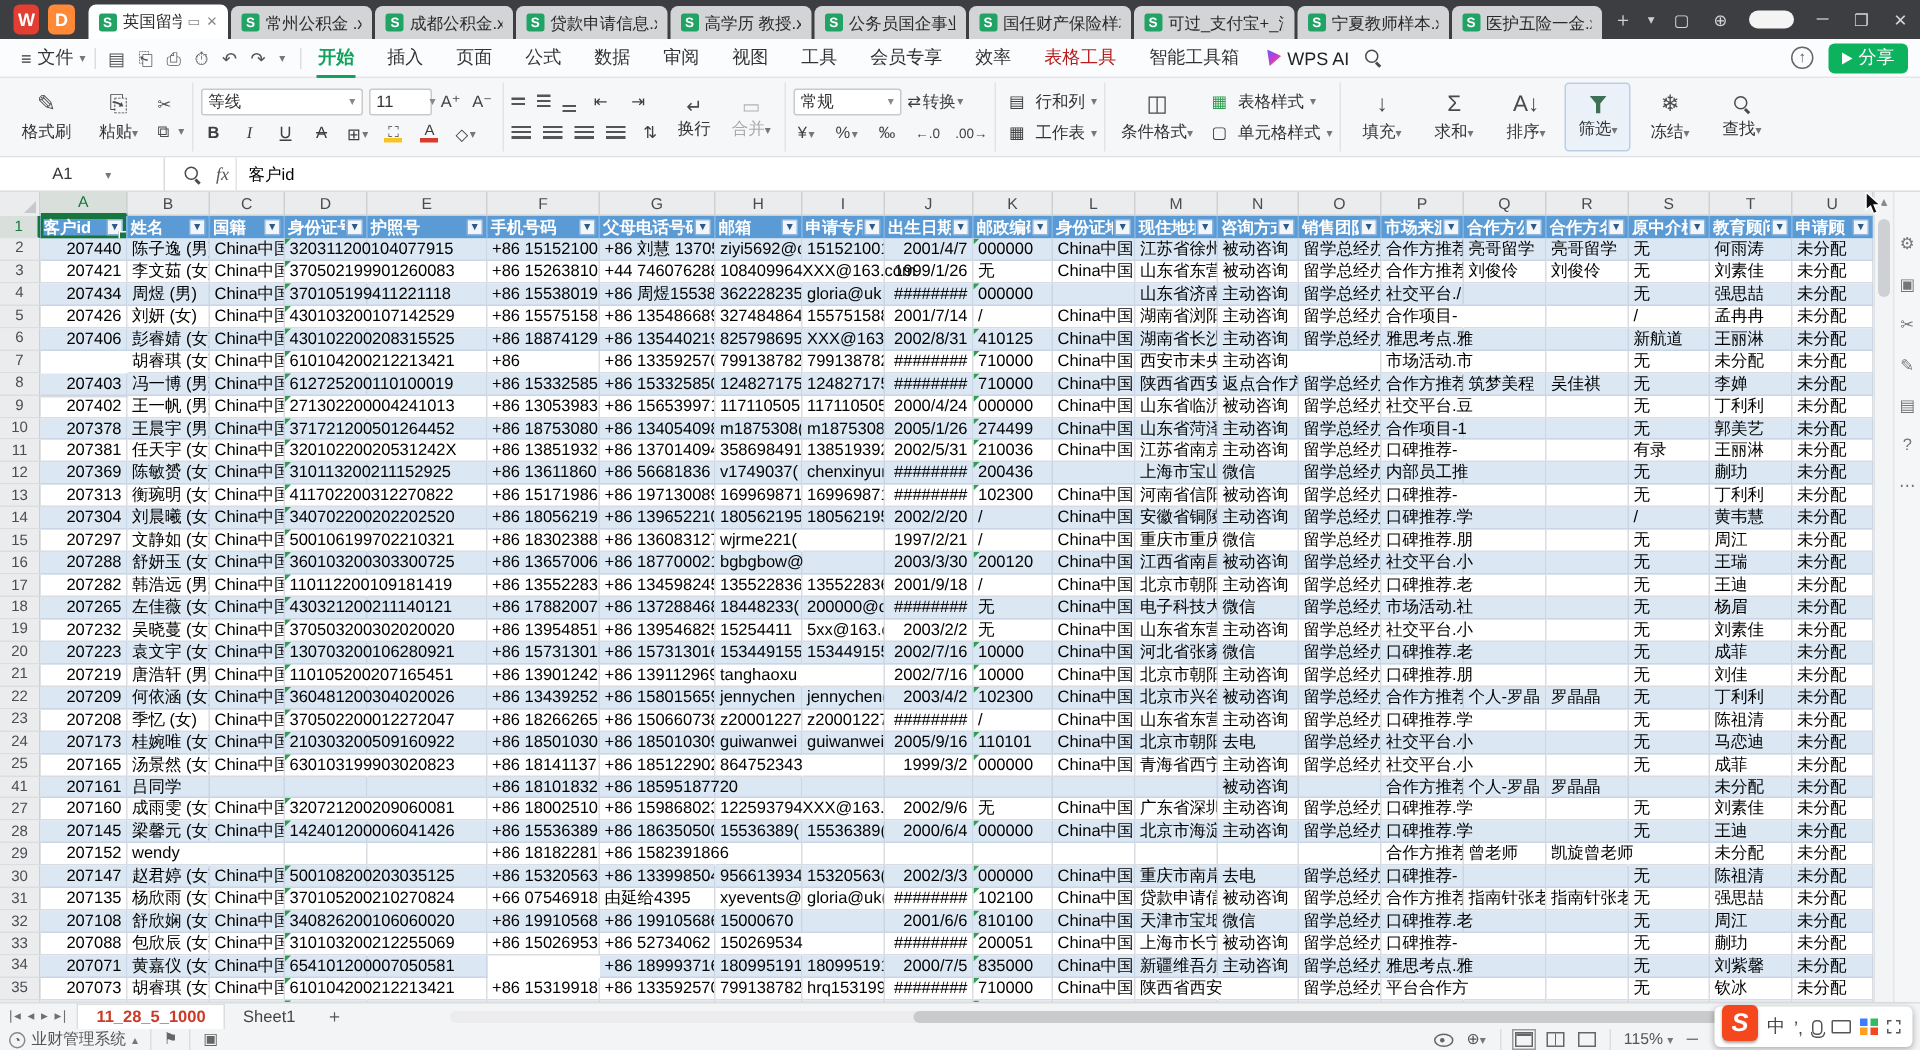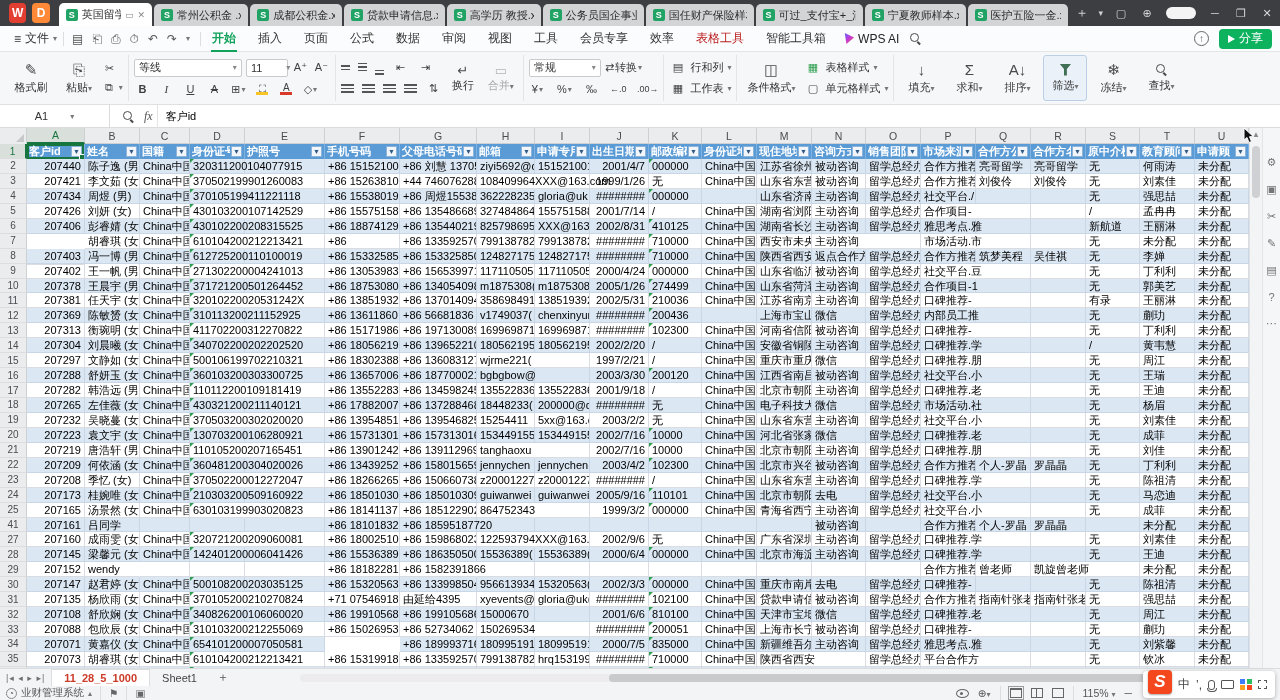--- a/index.html
+++ b/index.html
@@ -1262,21 +1262,21 @@
           <div class="cell" style="width: 55px;">陈祖清</div>
           <div class="cell" style="width: 54px;">未分配</div>
         </div>
         <div class="grow">
           <div class="rnum">31</div>
           <div class="cell num" style="width: 58px;">207135</div>
           <div class="cell" style="width: 55px;">杨欣雨 (女)</div>
           <div class="cell" style="width: 50px;">China中国</div>
           <div class="cell tri ovf" style="width: 55px;">370105200210270824</div>
           <div class="cell" style="width: 80px;"></div>
-          <div class="cell" style="width: 75px;">+71 07546918</div>
+          <div class="cell" style="width: 75px;">+66 07546918</div>
           <div class="cell" style="width: 77px;">由延给4395</div>
           <div class="cell" style="width: 58px;">xyevents@</div>
           <div class="cell" style="width: 55px;">gloria@uk(</div>
           <div class="cell num" style="width: 59px;">########</div>
           <div class="cell tri" style="width: 53px;">102100</div>
           <div class="cell" style="width: 55px;">China中国</div>
           <div class="cell" style="width: 55px;">贷款申请信息</div>
           <div class="cell" style="width: 54px;">被动咨询</div>
           <div class="cell" style="width: 55px;">留学总经办</div>
           <div class="cell" style="width: 55px;">合作方推荐</div>

